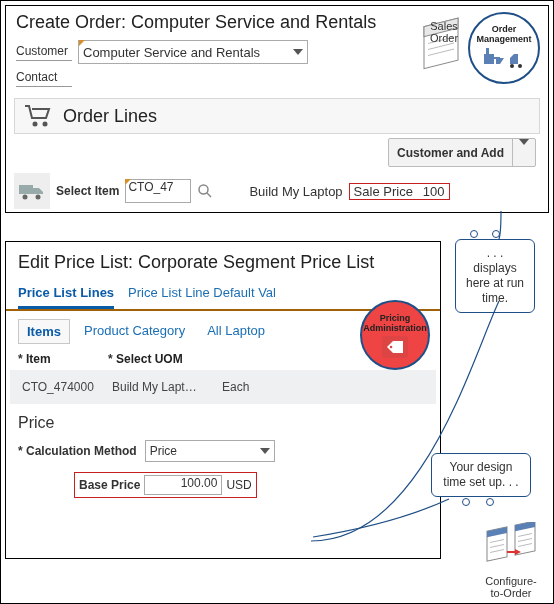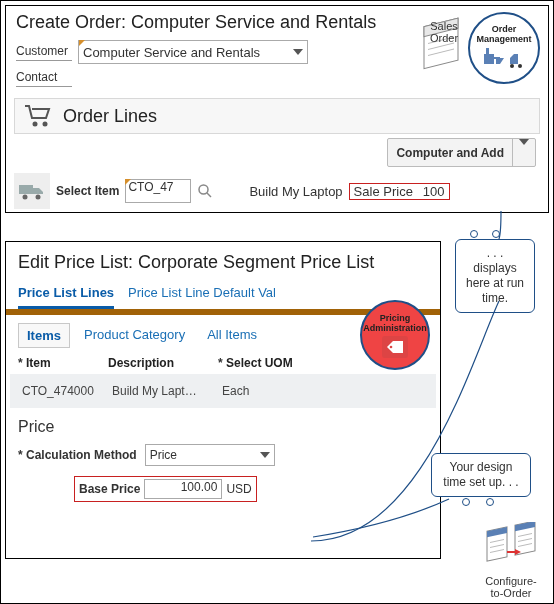--- a/index.html
+++ b/index.html
@@ -24,21 +24,21 @@
   .bold-label { font-weight: bold; font-size: 12px; }
   .item-input { width: 66px; height: 24px; border: 1px solid #aaa; padding: 0 2px; font-size: 12px; position: relative; }
   .item-input::before { content: ""; position: absolute; left: -1px; top: -1px; width: 0; height: 0; border-left: 6px solid #d58f2c; border-bottom: 6px solid transparent; }
   .mag-icon { width: 16px; height: 16px; }
   .plain-text { font-size: 13px; color: #333; }
   .sale-price-box { display: flex; align-items: center; border: 1px solid #c82020; padding: 0 4px; gap: 10px; }
   .order-mgmt-badge { position: absolute; right: 8px; top: 6px; width: 72px; height: 72px; border: 2px solid #1f4f87; border-radius: 50%; background: #fff; display: flex; flex-direction: column; align-items: center; justify-content: center; font-size: 9px; font-weight: bold; color: #222; }
   .sales-order-label { position: absolute; right: 84px; top: 14px; width: 40px; font-size: 11px; color: #333; text-align: center; }
   .sales-order-art { position: absolute; right: 80px; top: 10px; }
   .edit-title { font-size: 18px; padding: 10px 12px 6px; color: #222; }
-  .tabs { display: flex; gap: 14px; padding: 0 12px; border-bottom: 6px solid #a16207; font-size: 13px; }
+  .tabs { display: flex; gap: 14px; padding: 0 12px; border-bottom: 2px solid #a16207; font-size: 13px; }
   .tab { padding: 6px 0; color: #1a6fb5; }
   .tab.active { color: #0a5ca8; font-weight: bold; border-bottom: 3px solid #0a5ca8; }
   .subtabs { display: flex; gap: 6px; padding: 8px 12px 4px; font-size: 13px; }
   .subtab { padding: 4px 8px; color: #1a6fb5; }
   .subtab.active { color: #0a5ca8; font-weight: bold; border: 1px solid #c8c8c8; background: #f8f8f8; }
   .grid-header { display: flex; padding: 4px 12px; font-size: 12px; font-weight: bold; color: #222; }
   .grid-header .req::before { content: "* "; color: #333; }
   .col-item { width: 90px; }
   .col-desc { width: 110px; }
   .col-uom { width: 110px; }
@@ -88,21 +88,21 @@
           <path d="M2 3h4l3 12h14l3-9H9" fill="none" stroke="#555" stroke-width="2"></path>
           <circle cx="12" cy="21" r="2.5" fill="#555"></circle>
           <circle cx="22" cy="21" r="2.5" fill="#555"></circle>
         </svg>
     </span>
     <span class="subheader-title">Order Lines</span>
   </div>
 
   <div class="config-btn-row">
     <div class="config-btn">
-      <span class="config-btn-main">Computer and Add</span>
+      <span class="config-btn-main">Customer and Add</span>
       <span class="config-btn-split">
         <span class="select-caret"></span>
       </span>
     </div>
   </div>
 
   <div class="item-row">
     <div class="truck-tile">
       <svg width="28" height="20" viewBox="0 0 28 20">
           <rect x="1" y="4" width="14" height="9" fill="#9aa"></rect>
@@ -161,26 +161,25 @@
   <div class="edit-title">Edit Price List: Corporate Segment Price List</div>
 
   <div class="tabs">
     <div class="tab active">Price List Lines</div>
     <div class="tab">Price List Line Default Val</div>
   </div>
 
   <div class="subtabs">
     <div class="subtab active">Items</div>
     <div class="subtab">Product Category</div>
-    <div class="subtab">All Items</div>
+    <div class="subtab">All Laptop</div>
   </div>
 
   <div class="grid-header">
     <div class="col-item req">Item</div>
-    <div class="col-desc">Description</div>
     <div class="col-uom req">Select UOM</div>
   </div>
   <div class="grid-row">
     <div class="col-item">CTO_474000</div>
     <div class="col-desc">Build My Lapt…</div>
     <div class="col-uom">Each</div>
   </div>
 
   <div class="price-head">Price</div>
 

